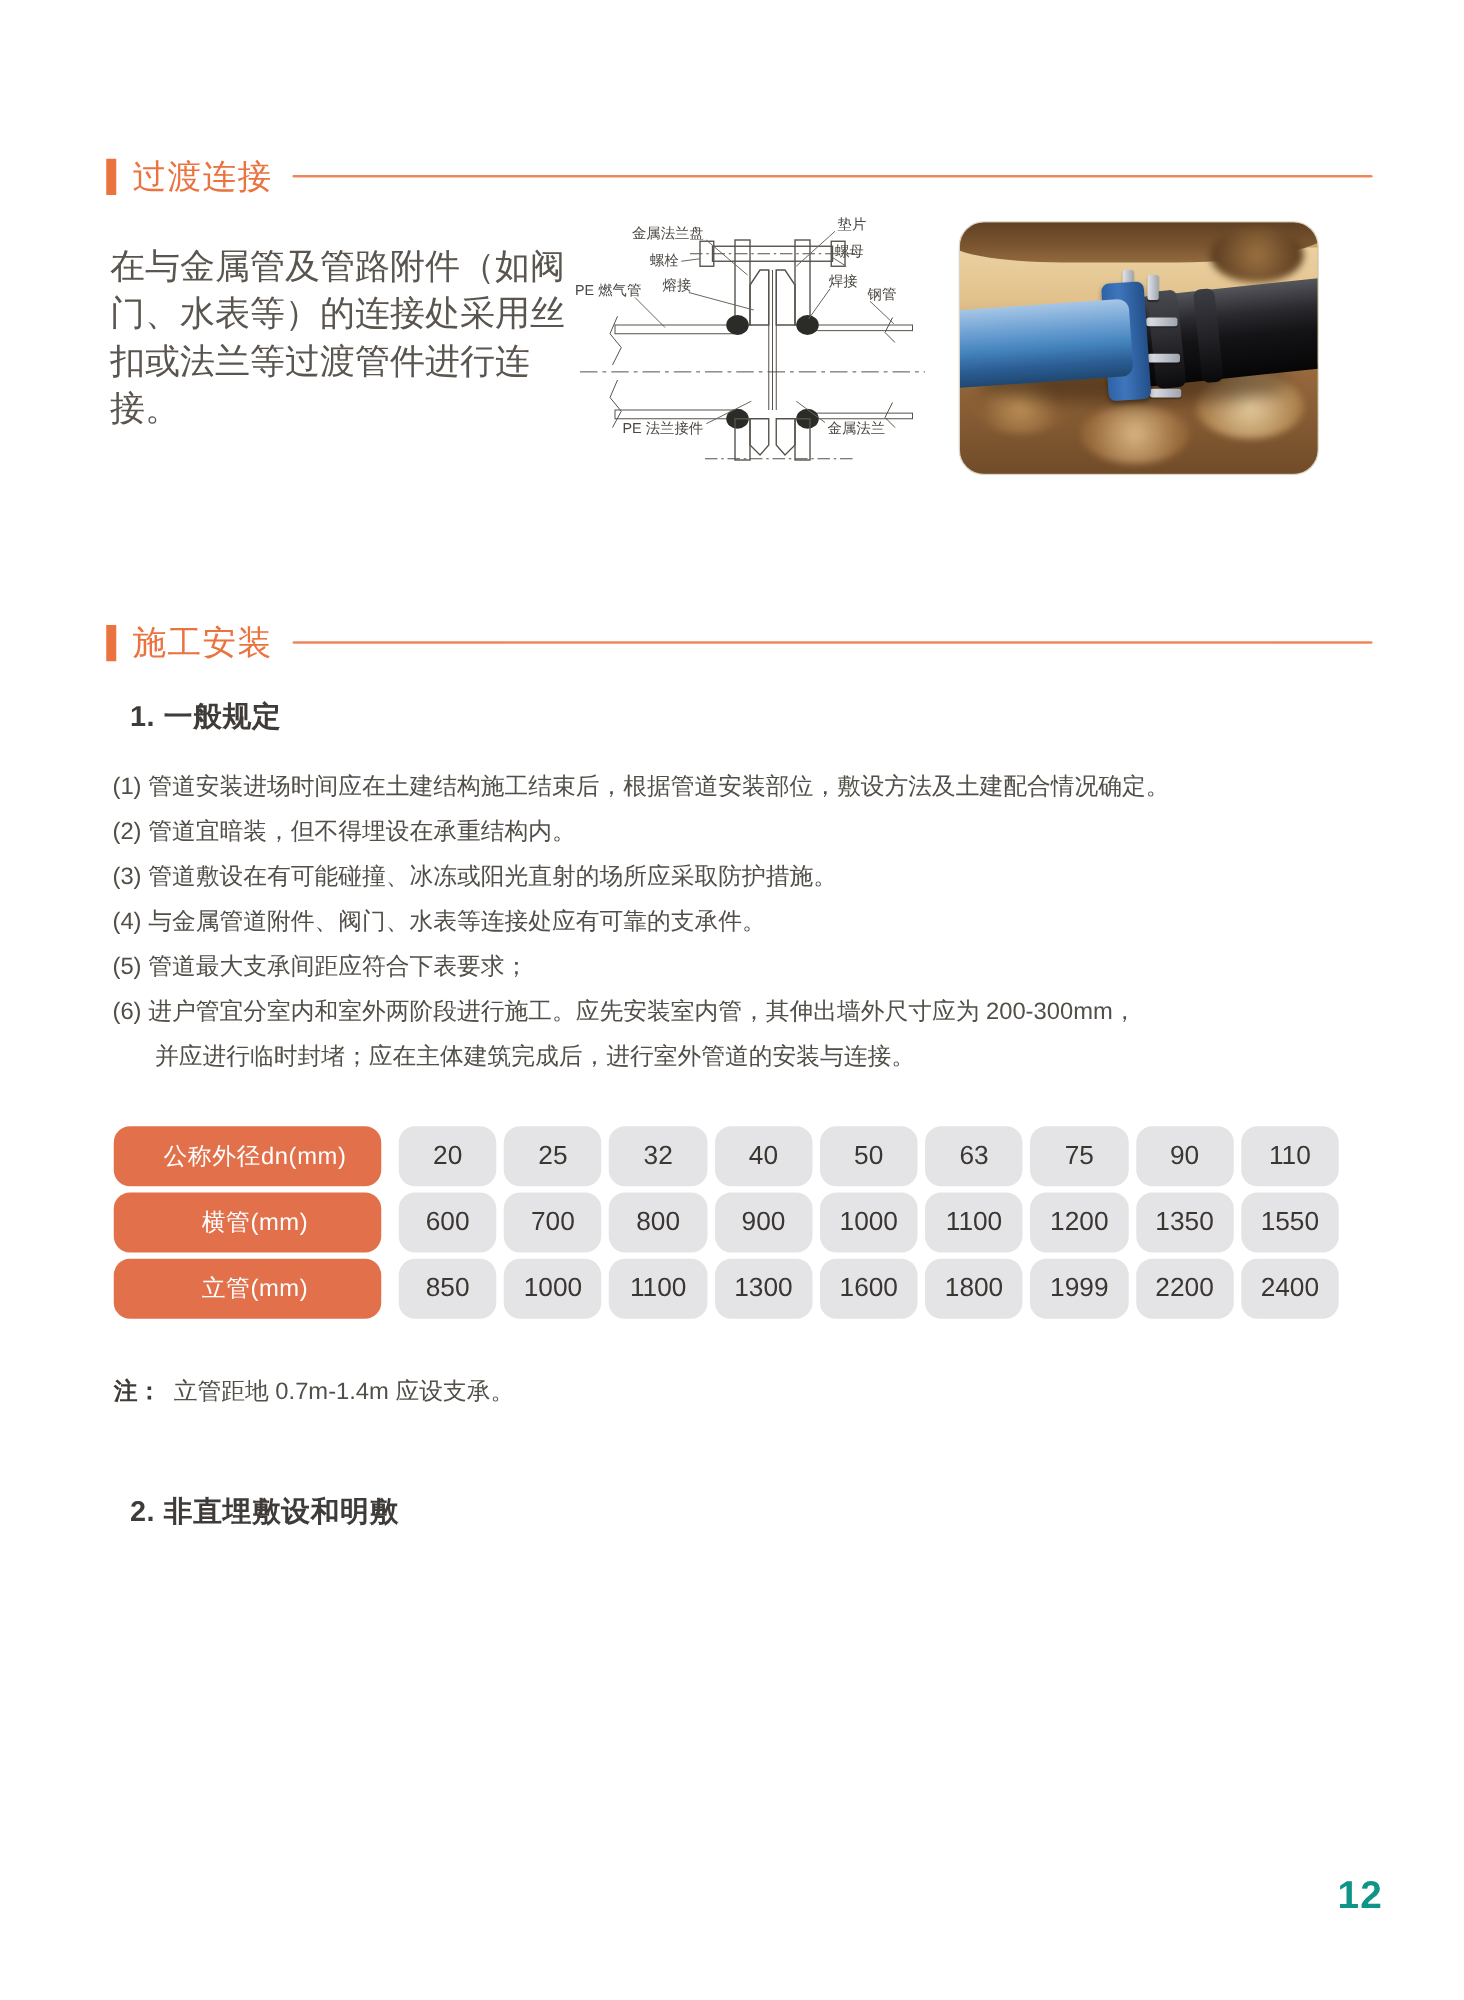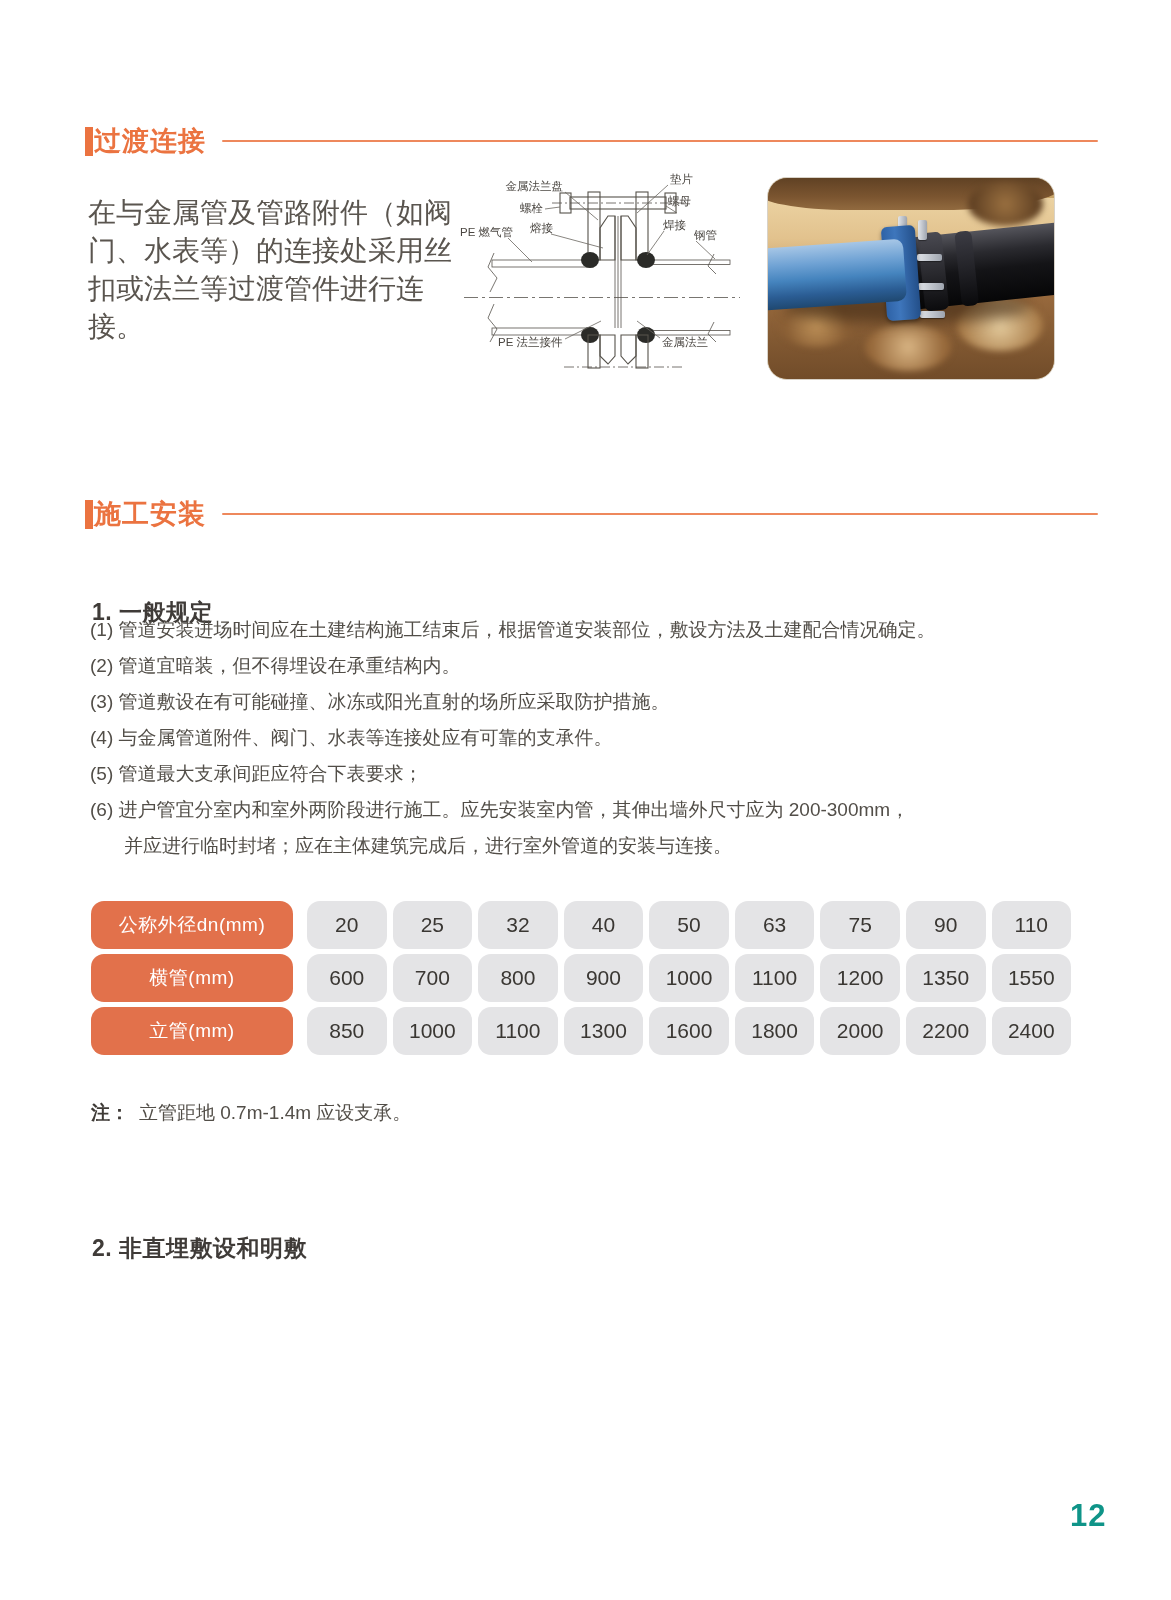--- a/index.html
+++ b/index.html
@@ -3,21 +3,21 @@
 <meta charset="utf-8">
 <style>
   html,body{margin:0;padding:0;background:#ffffff;}
   .page{
     position:relative;width:1171px;height:1600px;background:#ffffff;overflow:hidden;
     font-family:"Liberation Sans","DejaVu Sans",sans-serif;color:#524E48;
   }
   
   .sec-header{position:absolute;left:85px;right:73px;height:30px;display:flex;align-items:center;}
   .sec-bar{width:8px;height:29px;background:var(--accent);flex:0 0 auto;}
-  .sec-title{font-size:27px;font-weight:700;color:var(--accent);margin-left:1px;white-space:nowrap;letter-spacing:1px;}
+  .sec-title{font-size:27px;font-weight:400;color:var(--accent);margin-left:13px;white-space:nowrap;letter-spacing:1px;}
   .sec-rule{flex:1;height:2px;background:var(--accent);opacity:.85;margin-left:16px;border-radius:1px;}
   
   .intro-par{position:absolute;left:88px;top:194px;width:390px;font-size:28px;line-height:38px;color:#5A554F;}
   
   .diagram{position:absolute;left:452px;top:168px;width:296px;height:208px;}
   .diagram text{font-size:11.5px;fill:#4B4742;font-family:"Liberation Sans","DejaVu Sans",sans-serif;}
   .dstroke{stroke:#56524B;fill:none;stroke-width:1.1;}
   .dthin{stroke:#56524B;fill:none;stroke-width:.8;}
   .leader{stroke:#6A665F;stroke-width:.8;fill:none;}
   
@@ -31,28 +31,28 @@
   .ph-black-pipe{left:46%;top:26%;width:60%;height:36%;border-radius:10px;transform:rotate(-6deg);
     background:linear-gradient(180deg,#55555C,#2A2A2F 30%,#141417 55%,#060607);}
   .ph-bp-ring1{left:12%;top:-4%;width:14%;height:108%;background:linear-gradient(180deg,#4A4A52,#0B0B0D);border-radius:6px;}
   .ph-bp-ring2{left:34%;top:-2%;width:10%;height:104%;background:linear-gradient(180deg,#3C3C44,#09090B);border-radius:6px;}
   .ph-blue-pipe{left:-6%;top:33%;width:54%;height:31%;border-radius:9px;transform:rotate(-4deg);
     background:linear-gradient(180deg,#A6C6E6,#6FA2D4 30%,#4584BE 55%,#2B5D94 80%,#1F4870);}
   .ph-flange{left:40.5%;top:24%;width:12%;height:47%;border-radius:6px;transform:rotate(-4deg);
     background:linear-gradient(90deg,#2E62A6,#3E76BC 40%,#234F89);box-shadow:0 2px 4px rgba(0,0,0,.4);}
   .stud{background:linear-gradient(90deg,#E2E5EA,#9EA4AE);border-radius:2px;box-shadow:0 1px 1px rgba(0,0,0,.4);}
   
-  .sub-title{position:absolute;left:92px;font-size:23px;font-weight:700;color:#3F3B38;letter-spacing:.5px;margin-top:39px;}
+  .sub-title{position:absolute;left:104px;font-size:23px;font-weight:700;color:#3F3B38;letter-spacing:.5px;}
   .rule-list{position:absolute;left:90px;width:848px;font-size:19px;line-height:36px;color:#524E48;}
   .rule-list .li{white-space:pre-wrap;padding-left:34px;text-indent:-34px;}
   
   .spacing-table{position:absolute;left:91px;top:901px;width:980px;}
   .trow{display:flex;gap:6px;height:48px;margin-bottom:5px;}
   .tlabel{flex:0 0 202px;margin-right:8px;background:var(--tableOrange);color:#ffffff;font-size:19px;
-    border-radius:13px;display:flex;align-items:center;justify-content:center;letter-spacing:.5px;}
+    border-radius:13px;display:flex;align-items:center;justify-content:center;letter-spacing:.5px;padding-left:12px;}
   .tcell{flex:1;background:#E4E4E6;color:#3A3733;font-size:21px;border-radius:13px;
     display:flex;align-items:center;justify-content:center;}
   
   .note{position:absolute;left:91px;top:1100px;font-size:19px;}
   .note-label{font-weight:700;color:#3E3A36;margin-right:10px;}
   .note-text{color:#524E48;}
   .page-num{position:absolute;left:1070px;top:1478px;font-size:31px;font-weight:700;color:var(--teal);letter-spacing:1px;margin-top:20px;}
 </style>
 </head>
 <body>
@@ -210,21 +210,21 @@
       <div class="tcell">1550</div>
     </div>
     <div class="trow">
       <div class="tlabel">立管(mm)</div>
       <div class="tcell">850</div>
       <div class="tcell">1000</div>
       <div class="tcell">1100</div>
       <div class="tcell">1300</div>
       <div class="tcell">1600</div>
       <div class="tcell">1800</div>
-      <div class="tcell">2000</div>
+      <div class="tcell">1999</div>
       <div class="tcell">2200</div>
       <div class="tcell">2400</div>
     </div>
   </div>
 
   <div class="note">
     <span class="note-label">注：</span><span class="note-text">立管距地 0.7m-1.4m 应设支承。</span>
   </div>
 
   <div class="sub-title" style="top:1194px">2. 非直埋敷设和明敷</div>

